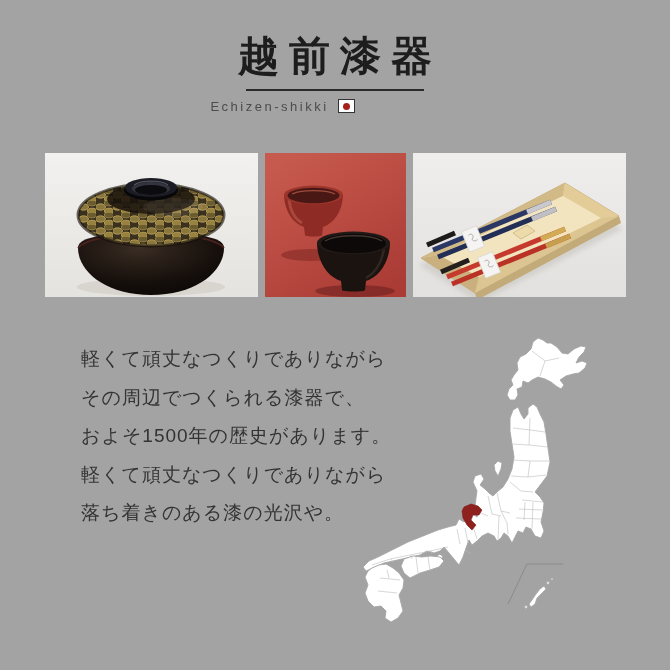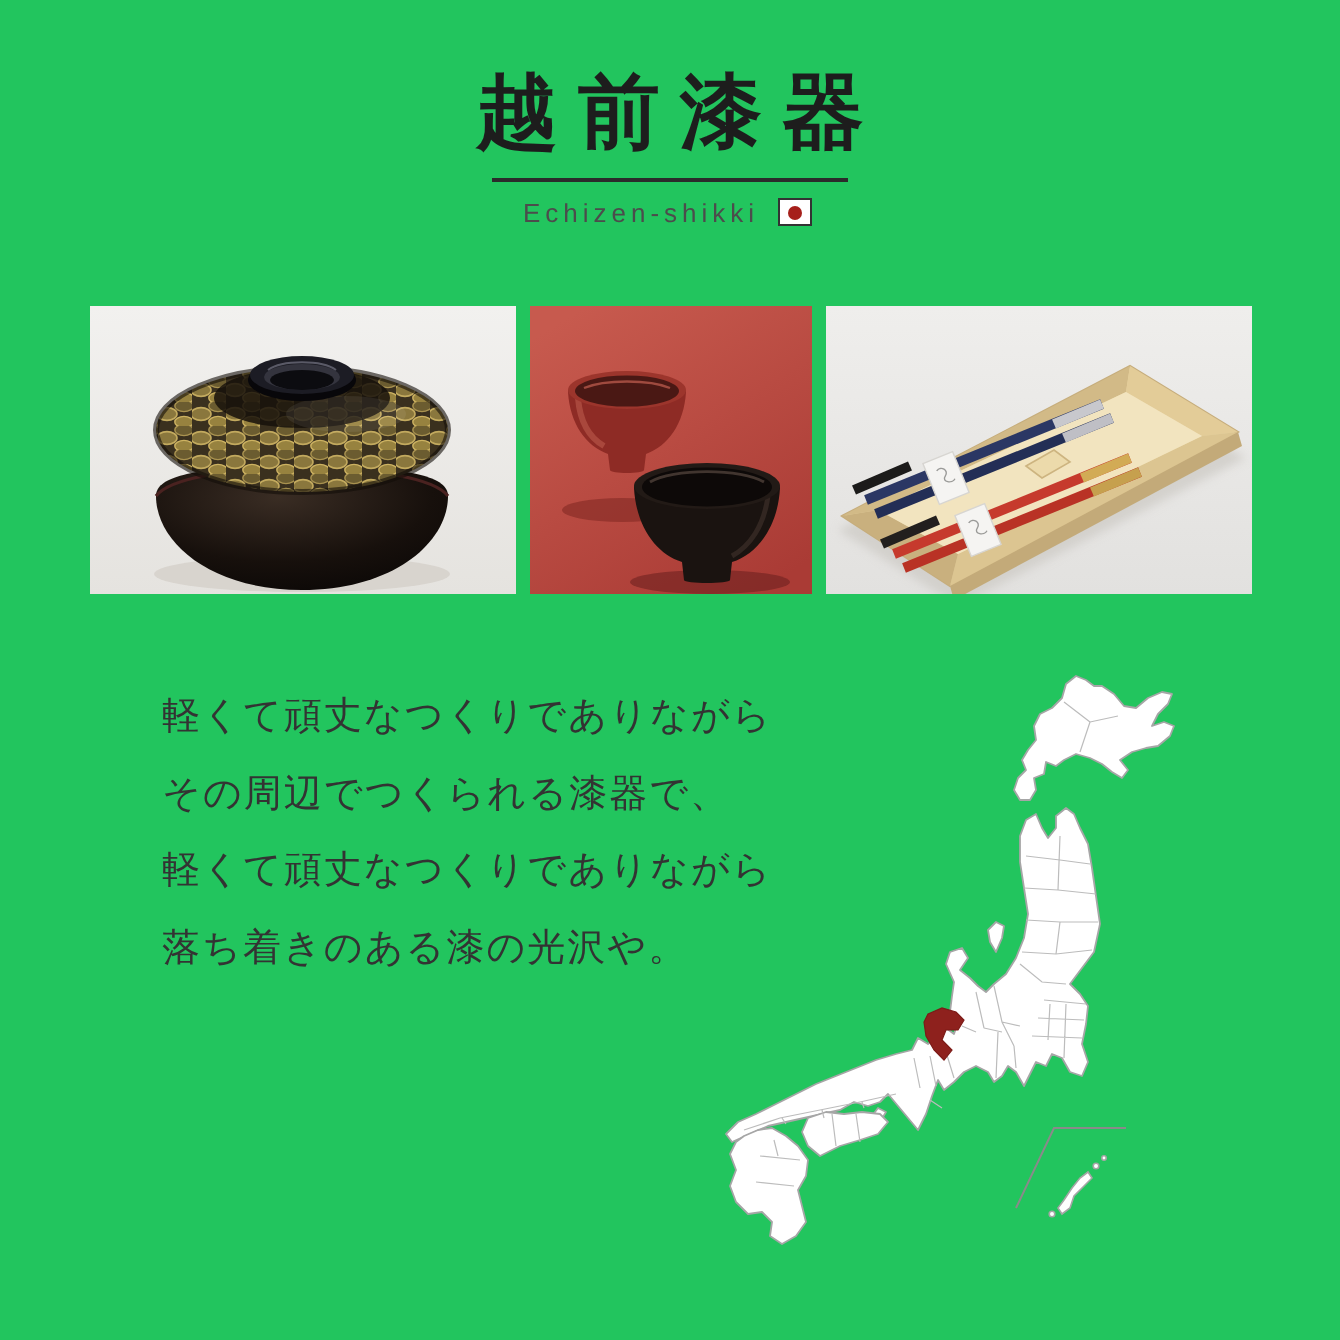--- a/index.html
+++ b/index.html
@@ -1,25 +1,25 @@
 <!DOCTYPE html>
 <html><head>
 <meta charset="utf-8">
 <style>
   html,body{margin:0;padding:0;background:#ffffff;}
-  .page{position:relative;width:670px;height:670px;background:#22c55e;overflow:hidden;
+  .page{position:relative;width:670px;height:670px;background:#a3a3a3;overflow:hidden;
         font-family:"Liberation Sans","DejaVu Sans",sans-serif;}
   
   .title{position:absolute;top:36px;left:0;width:670px;text-align:center;
          font-size:41px;font-weight:700;letter-spacing:10px;text-indent:10px;
          color:#1d1d1d;line-height:1;}
   .divider{position:absolute;top:89px;left:50%;transform:translateX(-50%);
            width:178px;height:2px;background:#2b2b2b;}
-  .subtitle-row{position:absolute;top:97px;left:11px;width:565px;height:18px;
-                display:flex;justify-content:center;align-items:center;gap:9px;padding-left:40px;}
+  .subtitle-row{position:absolute;top:97px;left:0;width:565px;height:18px;
+                display:flex;justify-content:center;align-items:center;gap:9px;}
   .subtitle{font-size:13px;letter-spacing:2.5px;color:#4c4c4c;}
   .flag{width:17px;height:14px;border:1px solid #333333;background:#ffffff;
         display:flex;align-items:center;justify-content:center;box-sizing:border-box;}
   .flag-dot{width:7px;height:7px;border-radius:50%;background:#a6201b;}
   
   .photos{position:absolute;top:153px;left:45px;display:flex;gap:7px;}
   .photo{display:block;}
   
   .desc{position:absolute;left:81px;top:340px;color:#333333;}
   .desc p{margin:0;font-size:19px;letter-spacing:1px;line-height:38.6px;white-space:nowrap;}
@@ -134,20 +134,21 @@
       <g transform="translate(76,112) rotate(-22)">
         <rect x="-8" y="-11" width="16" height="22" fill="#f5f4f2" stroke="#d7d5d1" stroke-width="0.7"></rect>
         <path d="M-3,-5 C0,-7 3,-3 0,-1 C-3,1 2,4 4,2" stroke="#9a9a98" fill="none" stroke-width="0.7"></path>
       </g>
     </svg>
   </div>
 
   <div class="desc">
     <p>軽くて頑丈なつくりでありながら</p>
     <p>その周辺でつくられる漆器で、</p>
+    <p>およそ1500年の歴史があります。</p>
     <p>軽くて頑丈なつくりでありながら</p>
     <p>落ち着きのある漆の光沢や。</p>
   </div>
 
   <div class="map-wrap">
     <svg width="240" height="300" viewBox="0 0 240 300">
       <g fill="#ffffff" stroke="#a6a6a6" stroke-width="0.9" stroke-linejoin="round">
 
         <path d="M183,10 L178,8 L173,12 L171,19 L166,24 L160,27 L157,33 L158,40 L154,45 L151,50 L153,55 L149,59 L147,65 L150,70 L155,70 L158,65 L157,59 L162,57 L163,51 L168,53 L172,50 L178,47 L185,49 L191,52 L196,56 L201,59 L204,55 L200,50 L206,46 L213,44 L219,43 L225,38 L227,33 L222,31 L216,33 L219,27 L224,22 L226,17 L221,16 L214,19 L208,24 L202,23 L197,17 L191,13 L187,13 Z"></path>
 

